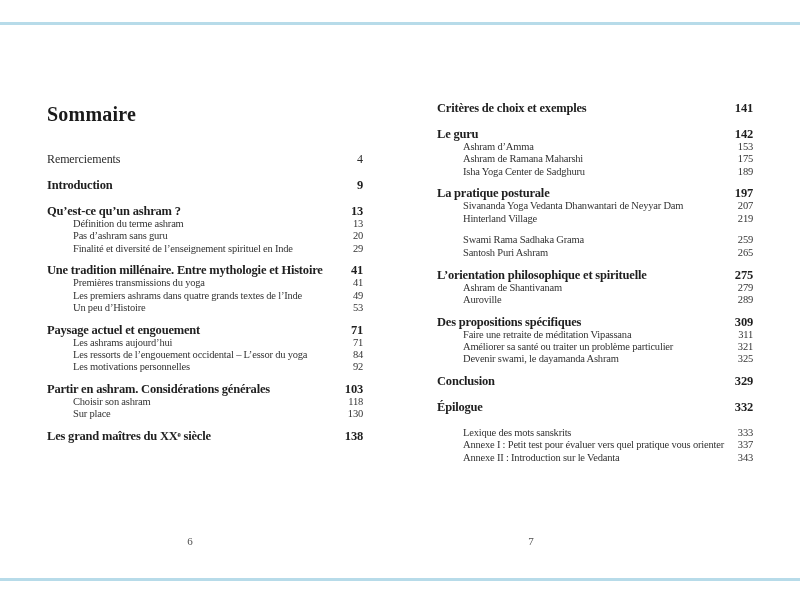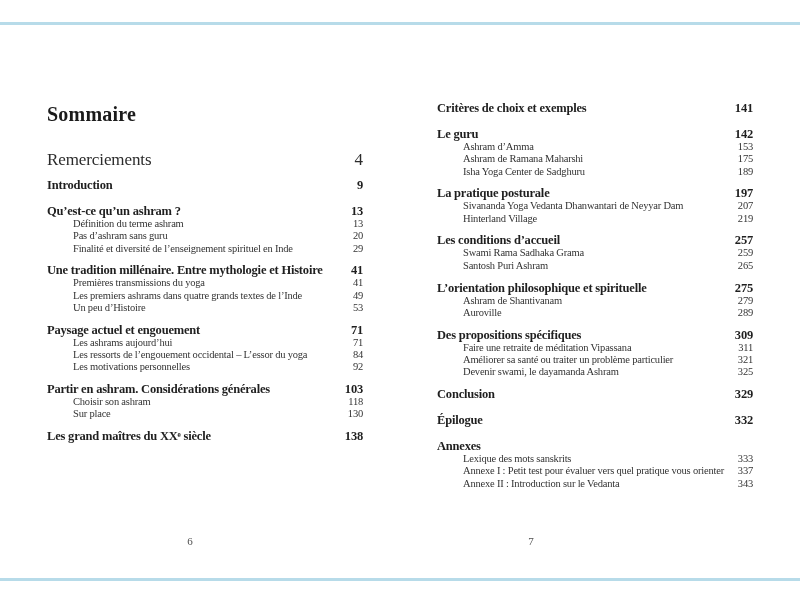--- a/index.html
+++ b/index.html
@@ -52,21 +52,21 @@
   .row .pg  { margin-left: 8px; flex-shrink: 0; margin-left: auto; }
 
   .row.chapter {
     font-size: 12.5px;
     line-height: 13px;
     font-weight: bold;
     color: #1f1f1f;
     letter-spacing: -0.2px;
   }
   .row.plain {
-    font-size: 17px;
+    font-size: 12px;
     line-height: 13px;
     font-weight: normal;
     color: #2b2b2b;
     letter-spacing: -0.1px;
     align-items: center;
   }
   .row.sub {
     font-size: 10.5px;
     line-height: 12.3px;
     font-weight: normal;
@@ -227,24 +227,20 @@
         <span class="lbl">Sivananda Yoga Vedanta Dhanwantari de Neyyar Dam</span>
         <span class="pg">207</span>
       </div>
       <div class="row sub">
         <span class="lbl">Hinterland Village</span>
         <span class="pg">219</span>
       </div>
     </div>
 
     <div class="section">
-      <div class="row chapter">
-        <span class="lbl">Les conditions d’accueil</span>
-        <span class="pg">257</span>
-      </div>
       <div class="row sub">
         <span class="lbl">Swami Rama Sadhaka Grama</span>
         <span class="pg">259</span>
       </div>
       <div class="row sub">
         <span class="lbl">Santosh Puri Ashram</span>
         <span class="pg">265</span>
       </div>
     </div>
 
@@ -290,23 +286,20 @@
     </div>
 
     <div class="section standalone">
       <div class="row chapter">
         <span class="lbl">Épilogue</span>
         <span class="pg">332</span>
       </div>
     </div>
 
     <div class="section">
-      <div class="row chapter">
-        <span class="lbl">Annexes</span>
-      </div>
       <div class="row sub">
         <span class="lbl">Lexique des mots sanskrits</span>
         <span class="pg">333</span>
       </div>
       <div class="row sub">
         <span class="lbl">Annexe I : Petit test pour évaluer vers quel pratique vous orienter</span>
         <span class="pg">337</span>
       </div>
       <div class="row sub">
         <span class="lbl">Annexe II : Introduction sur le Vedanta</span>

